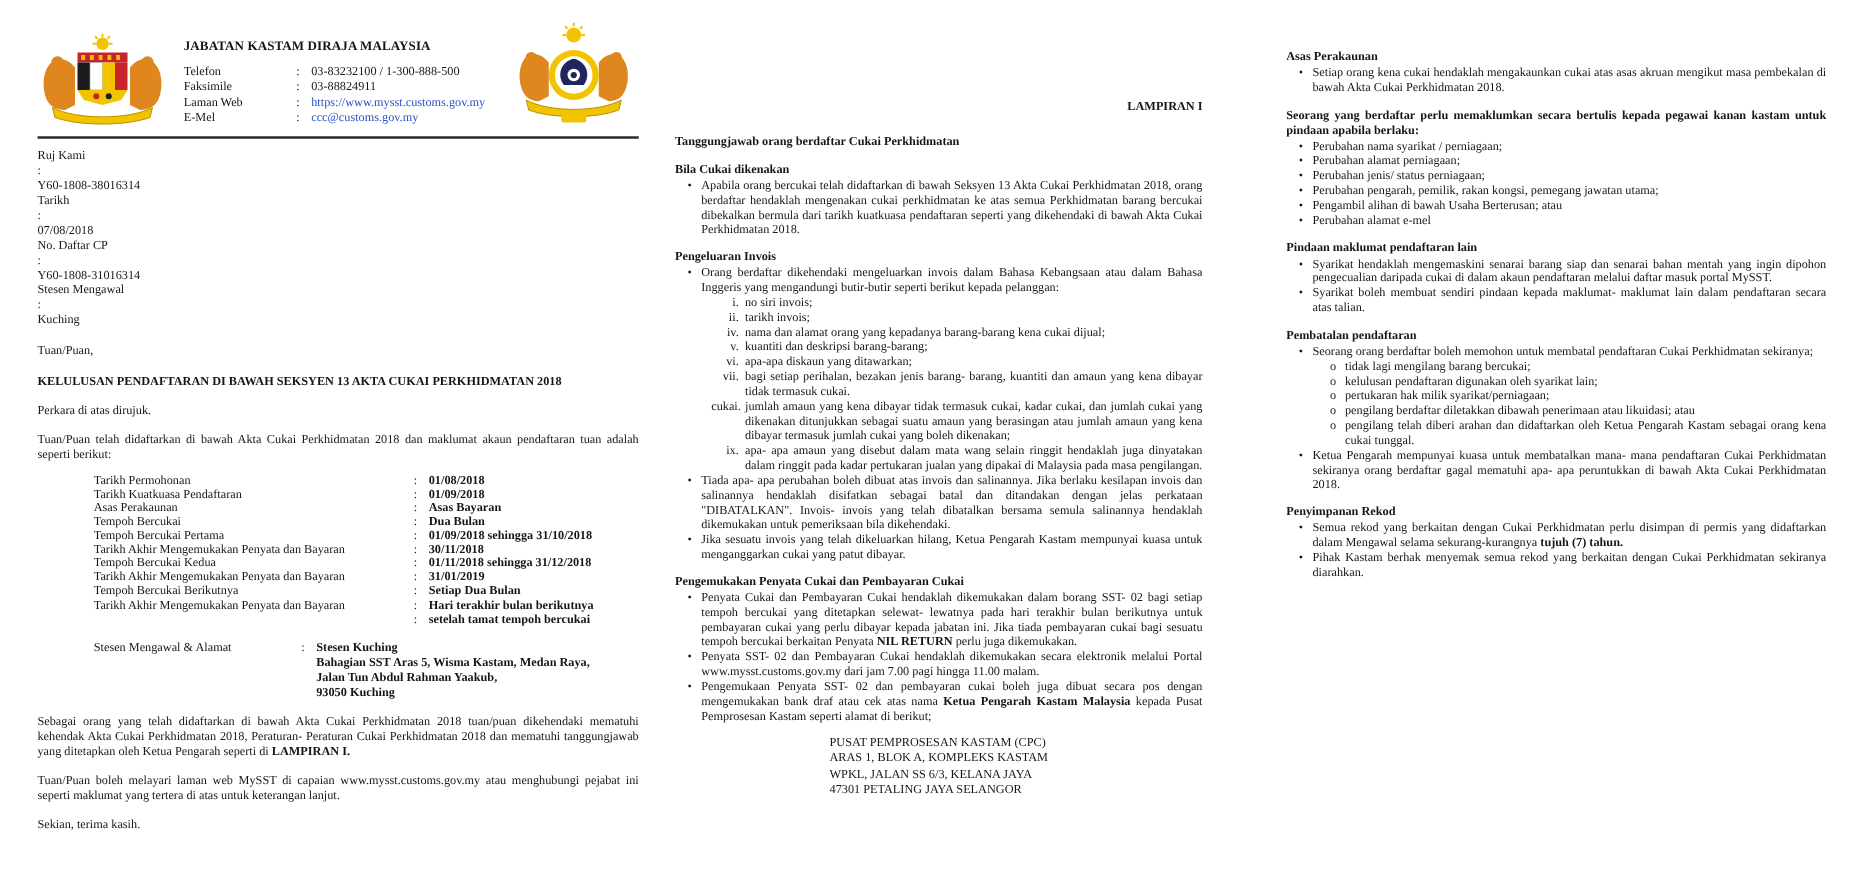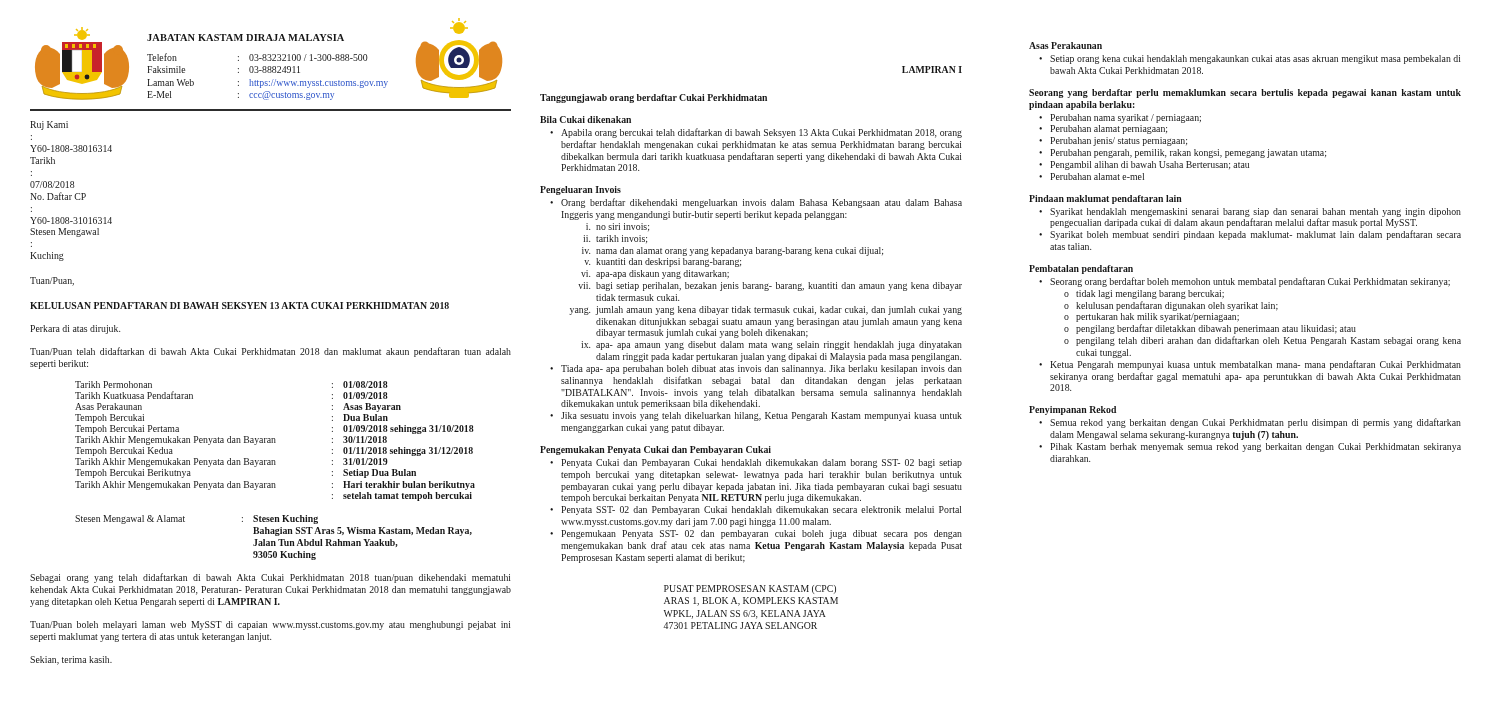--- a/index.html
+++ b/index.html
@@ -40,25 +40,25 @@
   
   .li{display:flex;margin-left:10px}
   .mk{flex:none;width:11px}
   .tx{flex:1;text-align:justify}
   .sublist{margin-top:0}
   .roman .li{margin-left:8px}
   .roman .mk{width:22px;text-align:right;margin-right:5px}
   .sub-o .li{margin-left:14px}
   .sub-o .mk{width:12px}
   
-  .corner{text-align:right;margin-top:64px}
+  .corner{text-align:right;margin-top:80px}
   .title2{margin-top:16px}
   .sec{margin-top:10px}
   .sec .heading{margin-bottom:1px}
-  .cpc{width:max-content;margin:19px auto 0;line-height:1.28}
+  .cpc{width:max-content;margin:9px auto 0;line-height:1.28}
   .p2 .li,.p3 .li{line-height:1.21}
   .p3 .first{margin-top:40px}
 </style>
 </head>
 <body>
 
 <div>
 
   <section class="page p1">
     <div class="hdr">
@@ -297,21 +297,21 @@
                 </div>
                 <div class="li">
                   <span class="mk">vi.</span>
                   <span class="tx"><span>apa-apa diskaun yang ditawarkan;</span></span>
                 </div>
                 <div class="li">
                   <span class="mk">vii.</span>
                   <span class="tx"><span>bagi setiap perihalan, bezakan jenis barang- barang, kuantiti dan amaun yang kena dibayar tidak termasuk cukai.</span></span>
                 </div>
                 <div class="li">
-                  <span class="mk">yang.</span>
+                  <span class="mk">cukai.</span>
                   <span class="tx"><span>jumlah amaun yang kena dibayar tidak termasuk cukai, kadar cukai, dan jumlah cukai yang dikenakan ditunjukkan sebagai suatu amaun yang berasingan atau jumlah amaun yang kena dibayar termasuk jumlah cukai yang boleh dikenakan;</span></span>
                 </div>
                 <div class="li">
                   <span class="mk">ix.</span>
                   <span class="tx"><span>apa- apa amaun yang disebut dalam mata wang selain ringgit hendaklah juga dinyatakan dalam ringgit pada kadar pertukaran jualan yang dipakai di Malaysia pada masa pengilangan.</span></span>
                 </div>
               </div></span>
           </div>
           <div class="li">
             <span class="mk">•</span>

